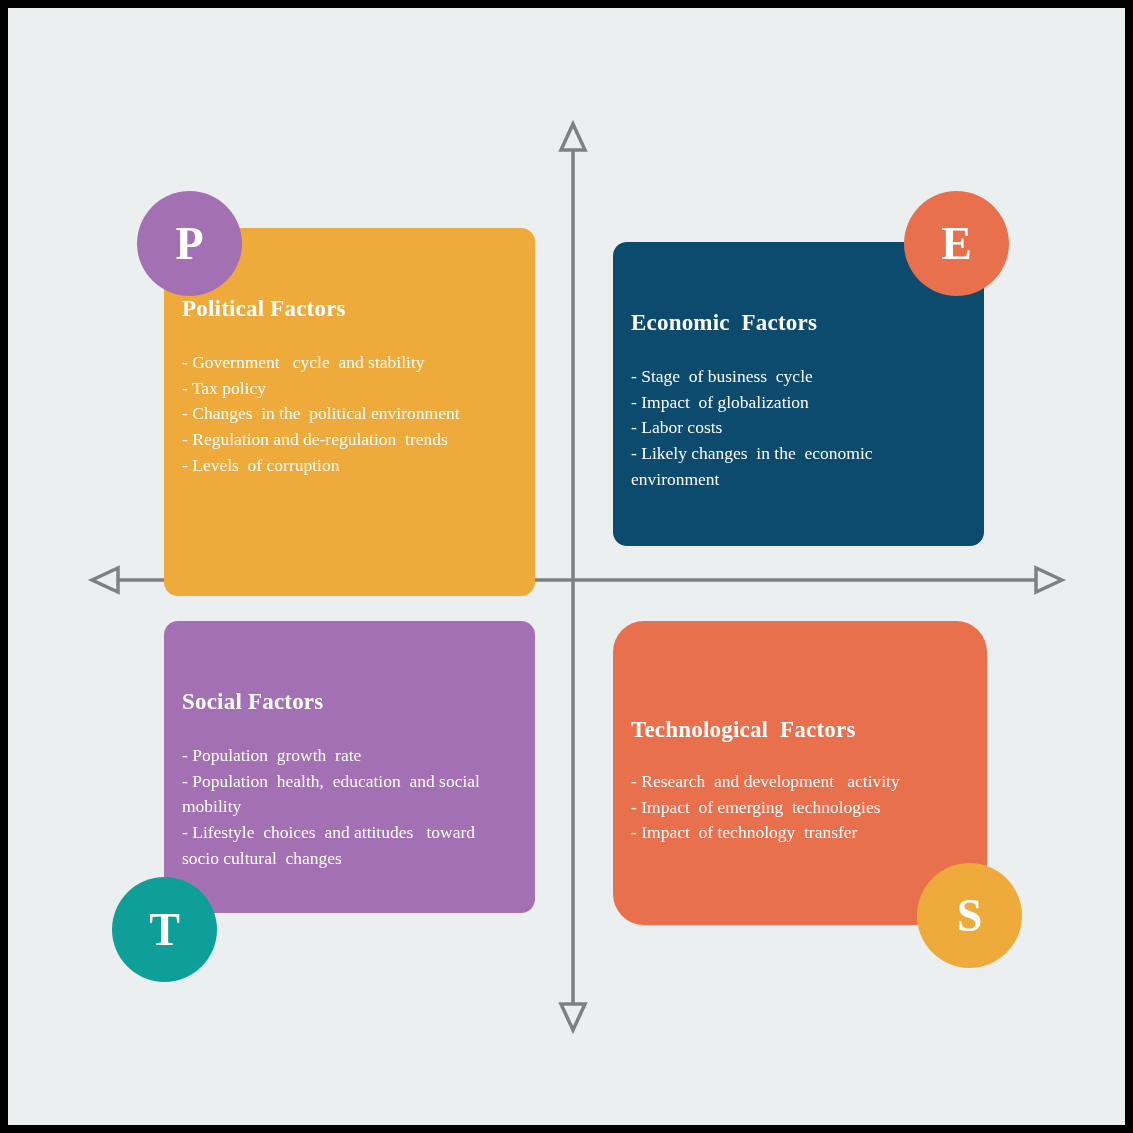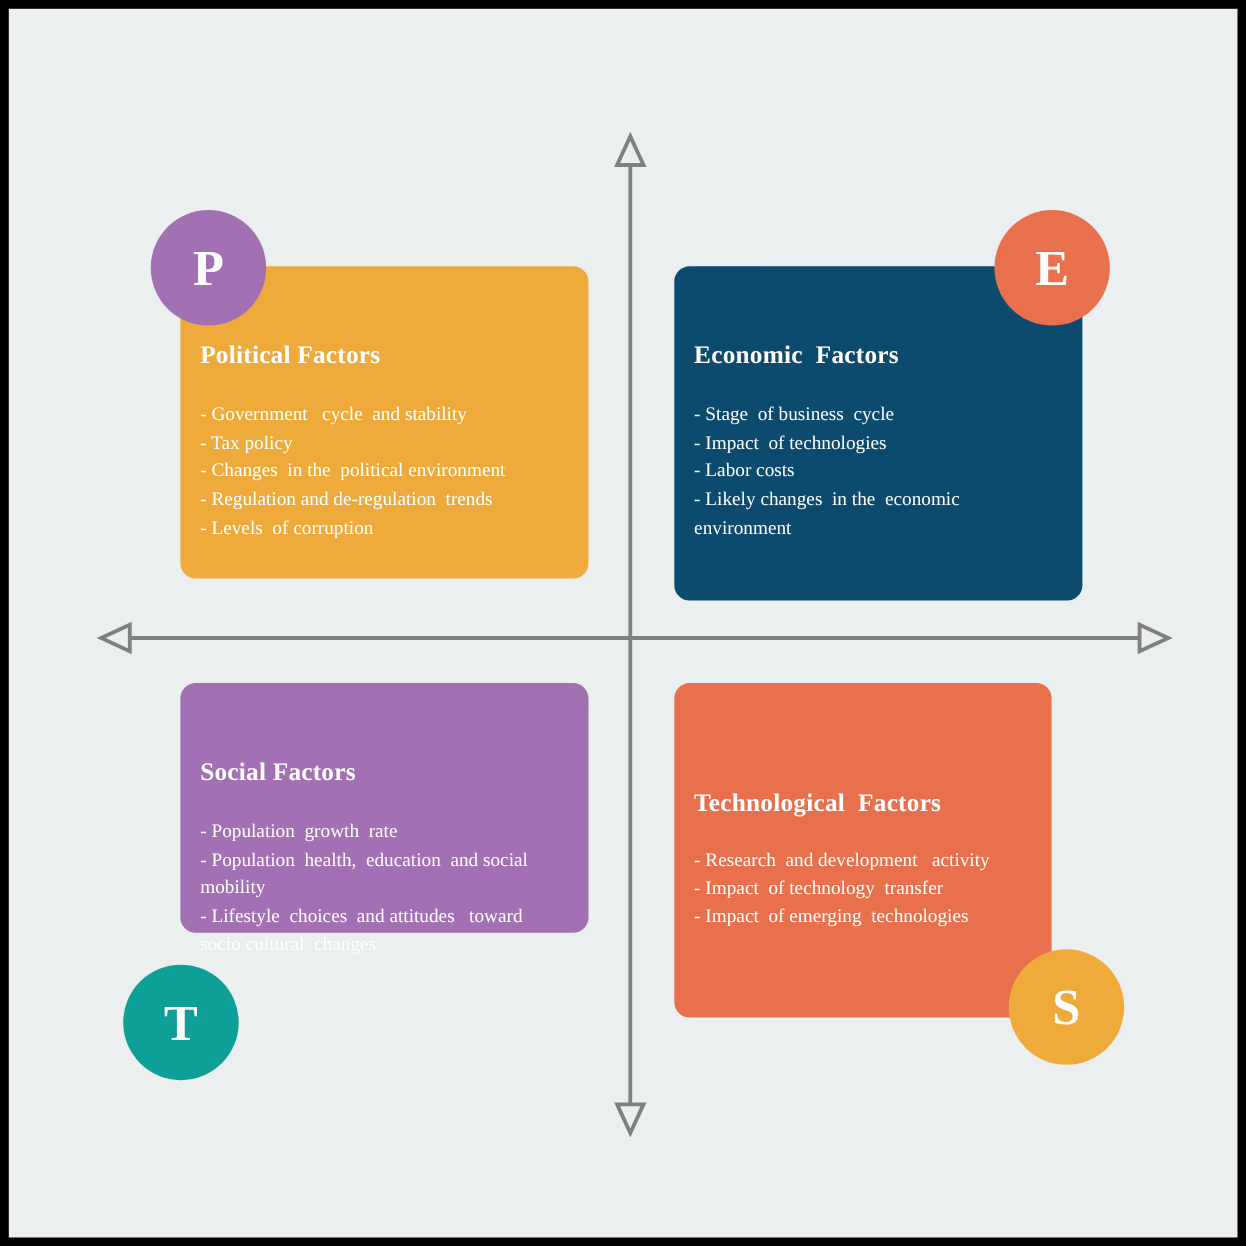--- a/index.html
+++ b/index.html
@@ -52,39 +52,39 @@
     font-size: 17.5px;
     line-height: 1.47;
     font-weight: normal;
   }
   .card-body .li {
     white-space: pre-wrap;
   }
 
   
   #card-political {
-    left: 156px; top: 234px; width: 371px; height: 284px;
+    left: 156px; top: 220px; width: 371px; height: 368px;
   }
   #card-political .card-title { left: 18px; top: 68px; }
   #card-political .card-body  { left: 18px; top: 122px; width: 330px; }
 
   #card-economic {
     left: 605px; top: 234px; width: 371px; height: 304px;
   }
   #card-economic .card-title { left: 18px; top: 68px; }
   #card-economic .card-body  { left: 18px; top: 122px; width: 300px; }
 
   #card-social {
-    left: 156px; top: 613px; width: 371px; height: 227px;
+    left: 156px; top: 613px; width: 371px; height: 292px;
   }
   #card-social .card-title { left: 18px; top: 68px; }
   #card-social .card-body  { left: 18px; top: 122px; width: 330px; }
 
   #card-technological {
-    left: 605px; top: 613px; width: 343px; height: 304px;
+    left: 605px; top: 613px; width: 374px; height: 304px; border-radius: 31px;
   }
   #card-technological .card-title { left: 18px; top: 96px; }
   #card-technological .card-body  { left: 18px; top: 148px; width: 330px; }
 
   
   .badge {
     position: absolute;
     width: 105px;
     height: 105px;
     border-radius: 50%;
@@ -129,41 +129,41 @@
       <div class="li">- Changes  in the  political environment</div>
       <div class="li">- Regulation and de-regulation  trends</div>
       <div class="li">- Levels  of corruption</div>
     </div>
   </div>
 
   <div class="card" id="card-economic" style="background: #0c4a6e;">
     <div class="card-title">Economic  Factors</div>
     <div class="card-body">
       <div class="li">- Stage  of business  cycle</div>
-      <div class="li">- Impact  of technologies</div>
+      <div class="li">- Impact  of globalization</div>
       <div class="li">- Labor costs</div>
       <div class="li">- Likely changes  in the  economic environment</div>
     </div>
   </div>
 
   <div class="card" id="card-social" style="background: rgb(164, 112, 180);">
     <div class="card-title">Social Factors</div>
     <div class="card-body">
       <div class="li">- Population  growth  rate</div>
       <div class="li">- Population  health,  education  and social mobility</div>
       <div class="li">- Lifestyle  choices  and attitudes   toward socio cultural  changes</div>
     </div>
   </div>
 
   <div class="card" id="card-technological" style="background: rgb(232, 112, 76);">
     <div class="card-title">Technological  Factors</div>
     <div class="card-body">
       <div class="li">- Research  and development   activity</div>
+      <div class="li">- Impact  of emerging  technologies</div>
       <div class="li">- Impact  of technology  transfer</div>
-      <div class="li">- Impact  of emerging  technologies</div>
     </div>
   </div>
 
   <div class="badge" id="badge-p" style="background: rgb(164, 112, 180);">
     <span>P</span>
   </div>
   <div class="badge" id="badge-e" style="background: rgb(232, 112, 76);">
     <span>E</span>
   </div>
   <div class="badge" id="badge-t" style="background: rgb(14, 160, 152);">

